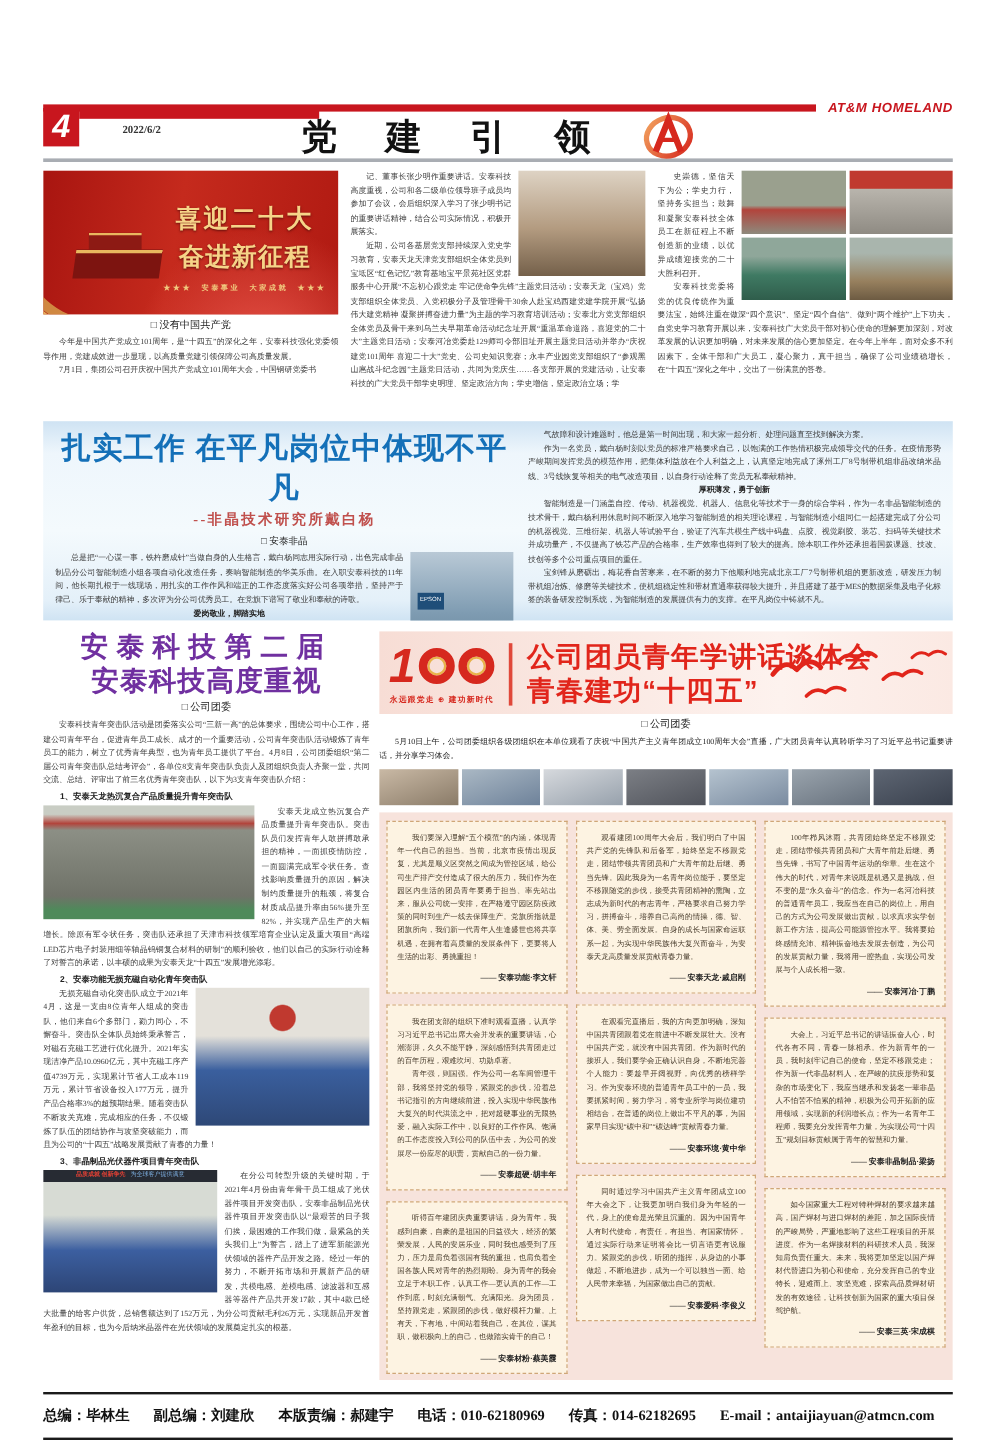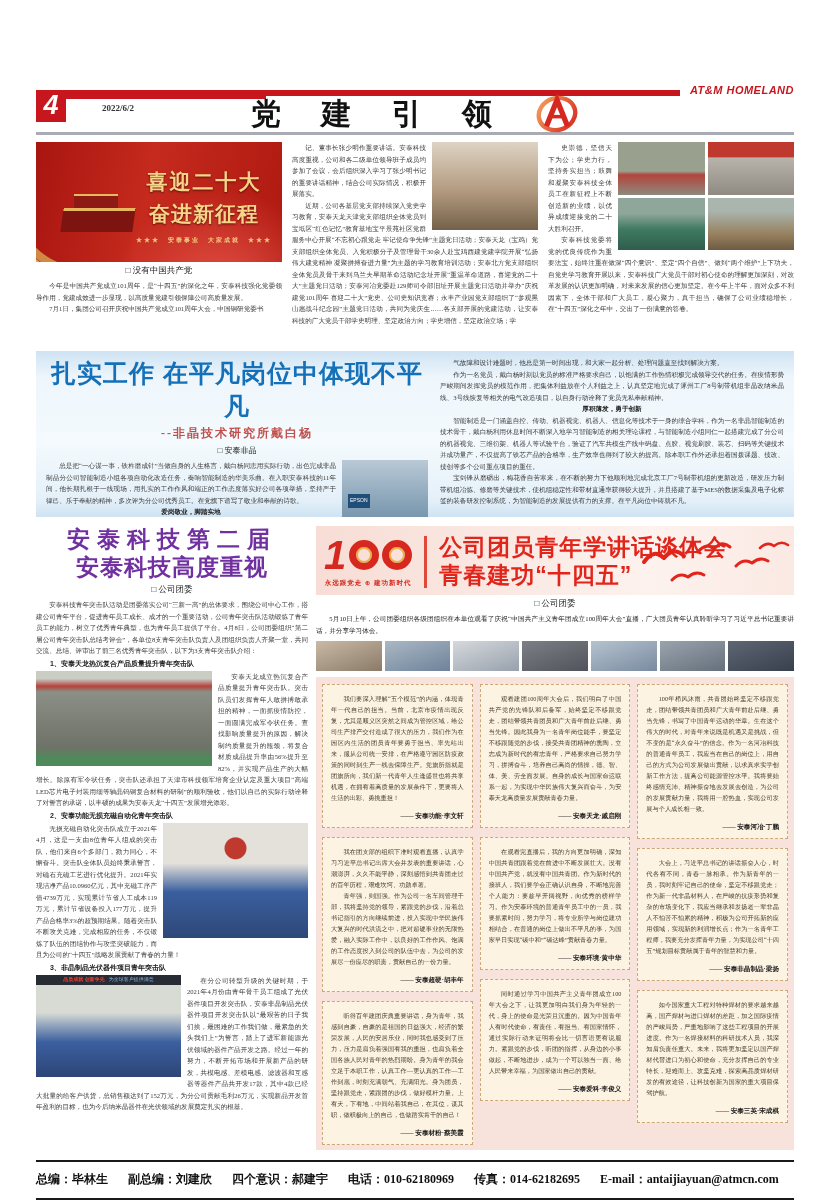--- a/index.html
+++ b/index.html
@@ -1,20 +1,20 @@
 <!DOCTYPE html>
 <html><head>
 <meta charset="utf-8">
 <style>
   html,body{margin:0;padding:0;background:#fff;}
   body{width:830px;height:1204px;overflow:hidden;font-family:"Liberation Serif",serif;color:#222;position:relative;}
   .page{box-sizing:border-box;width:830px;height:1204px;padding:84px 36px 0;}
   
   .hdr{position:relative;height:48px;border-bottom:3px solid #a9adb3;}
-  .hdr-bar-row{display:flex;align-items:flex-end;}
+  .hdr-bar-row{display:flex;align-items:center;}
   .hdr-bar{flex:1;height:6px;background:#c8161e;}
   .masthead{color:#c8161e;font-family:"Liberation Sans",sans-serif;font-weight:bold;font-style:italic;font-size:11px;margin-left:10px;letter-spacing:.5px;}
   .pagenum-wrap{position:absolute;left:0;top:6px;display:flex;align-items:flex-start;}
   .pagenum{width:30px;height:32px;background:#c8161e;color:#fff;font-family:"Liberation Sans",sans-serif;font-weight:bold;font-style:italic;font-size:27px;line-height:30px;text-align:center;}
   .pagenum-band{width:200px;height:9px;background:#c8161e;}
   .hdr-date{position:absolute;left:66px;top:19px;font-size:9px;font-weight:bold;color:#333;}
   .hdr-center{position:absolute;left:50%;top:8px;transform:translateX(-50%);display:flex;align-items:center;gap:27px;}
   .hdr-title{font-family:"Liberation Sans",sans-serif;font-weight:bold;font-size:30px;letter-spacing:16px;color:#111;white-space:nowrap;}
   
   .bodytext{font-size:6.6px;line-height:11.5px;text-align:justify;color:#3a3a3a;}
@@ -286,19 +286,19 @@
             <div class="attr">—— 安泰三英·宋成棋</div>
           </div>
         </div>
       </div>
     </div>
   </div>
 
   <div class="footer">
     <span>总编：毕林生</span>
     <span>副总编：刘建欣</span>
-    <span>四个意识：郝建宇</span>
+    <span>本版责编：郝建宇</span>
     <span>电话：010-62180969</span>
     <span>传真：014-62182695</span>
     <span>E-mail：antaijiayuan@atmcn.com</span>
   </div>
 
 </div>
 
 </body></html>

